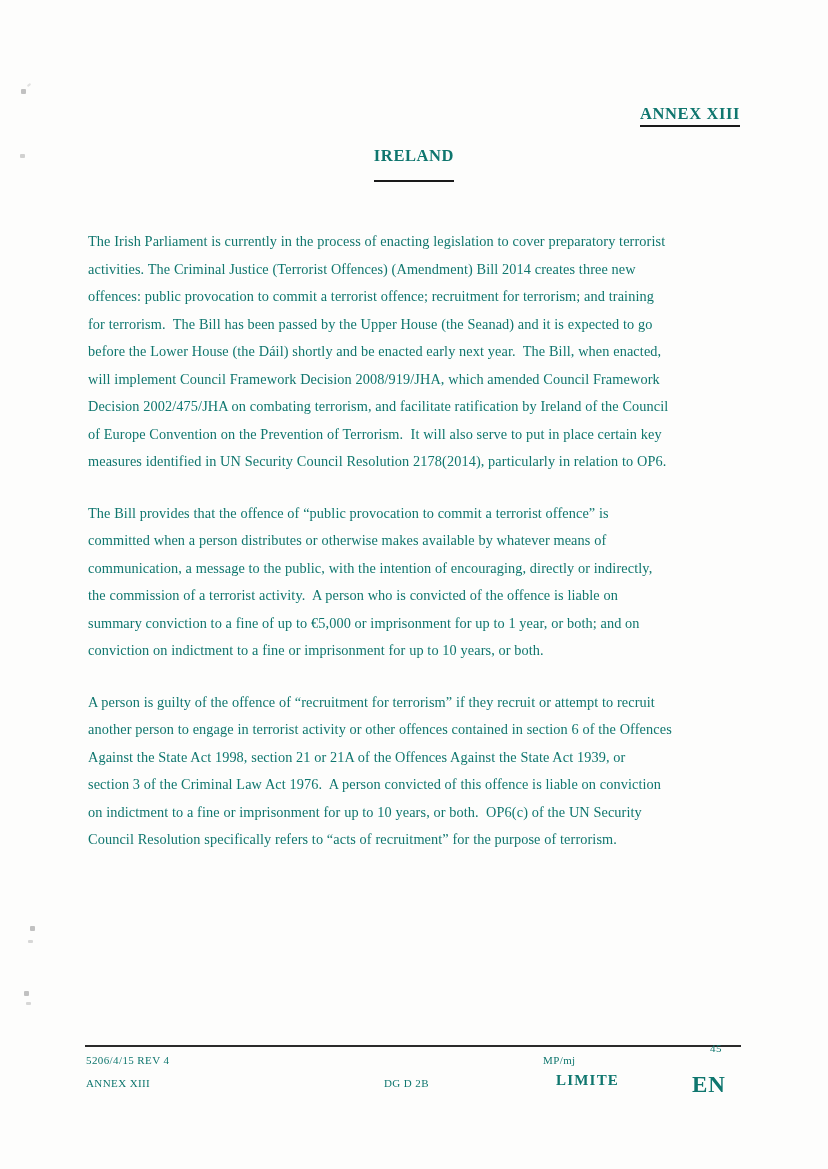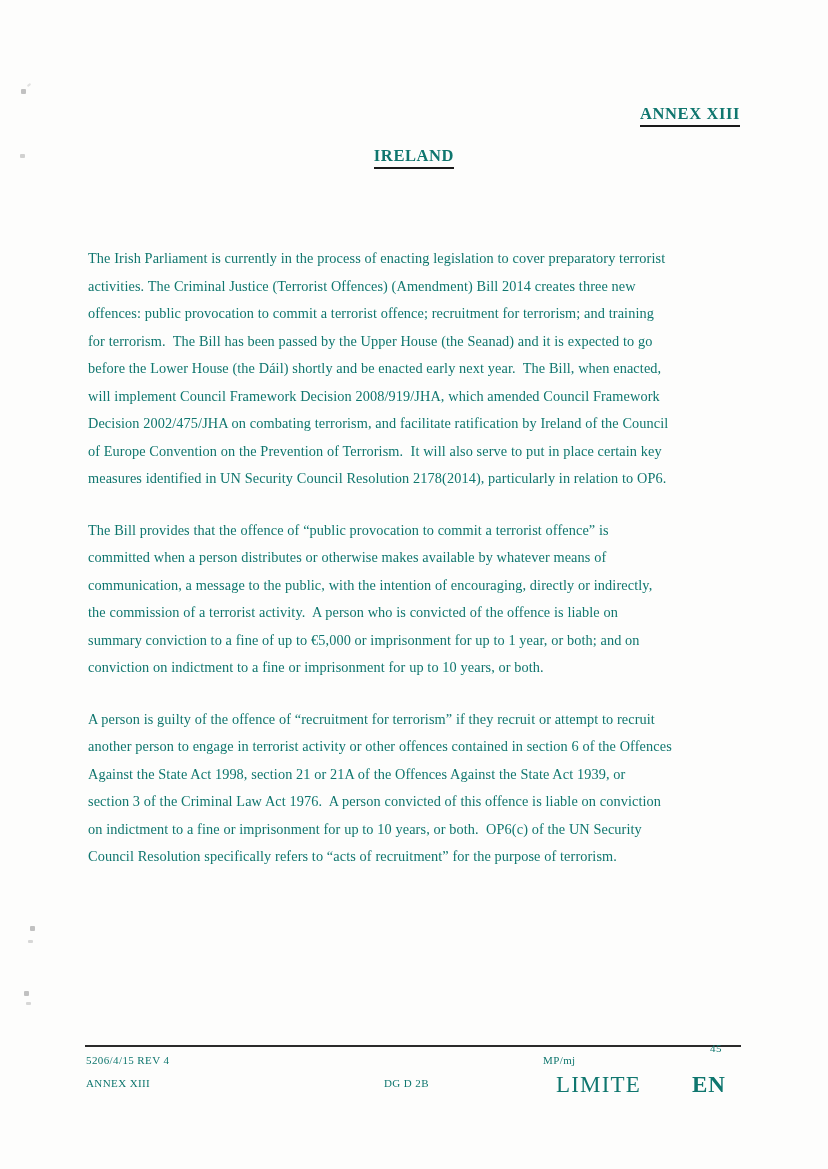--- a/index.html
+++ b/index.html
@@ -33,25 +33,25 @@
     left: 0;
     width: 828px;
     text-align: center;
   }
   .doc-title span {
     display: inline-block;
     font-size: 16.5px;
     font-weight: bold;
     letter-spacing: 0.6px;
     border-bottom: 2px solid #1a1a1a;
-    padding-bottom: 1px;
+    padding-bottom: 14px;
   }
   .body-text {
     position: absolute;
-    top: 245px;
+    top: 228px;
     left: 88px;
     width: 700px;
   }
   .body-text p {
     margin: 0 0 24px 0;
     font-size: 14.3px;
     line-height: 27.5px;
     white-space: pre;
     letter-spacing: 0.1px;
   }
@@ -67,21 +67,21 @@
     position: absolute;
     font-size: 11px;
     letter-spacing: 0.4px;
     white-space: nowrap;
   }
   .f-docref   { top: 1054px; left: 86px; }
   .f-initials { top: 1054px; left: 543px; }
   .f-pagenum  { top: 1042px; left: 710px; text-align: right; }
   .f-annexref { top: 1077px; left: 86px; }
   .f-dgref    { top: 1077px; left: 384px; }
-  .f-limite   { top: 1072px; left: 556px; font-size: 23px; font-weight: normal; letter-spacing: 1.2px; }
+  .f-limite   { top: 1072px; left: 556px; font-size: 15px; font-weight: bold; letter-spacing: 1.2px; }
   .f-lang     { top: 1072px; left: 692px; font-size: 23px; font-weight: bold; letter-spacing: 0.8px; }
   
   .artifact {
     position: absolute;
     background: #8f8f8f;
     opacity: 0.55;
     border-radius: 1px;
   }
   .a1 { left: 21px; top: 89px;  width: 5px; height: 5px; }
   .a1b{ left: 27px; top: 84px;  width: 4px; height: 2px; opacity: 0.25; transform: rotate(-35deg); }

